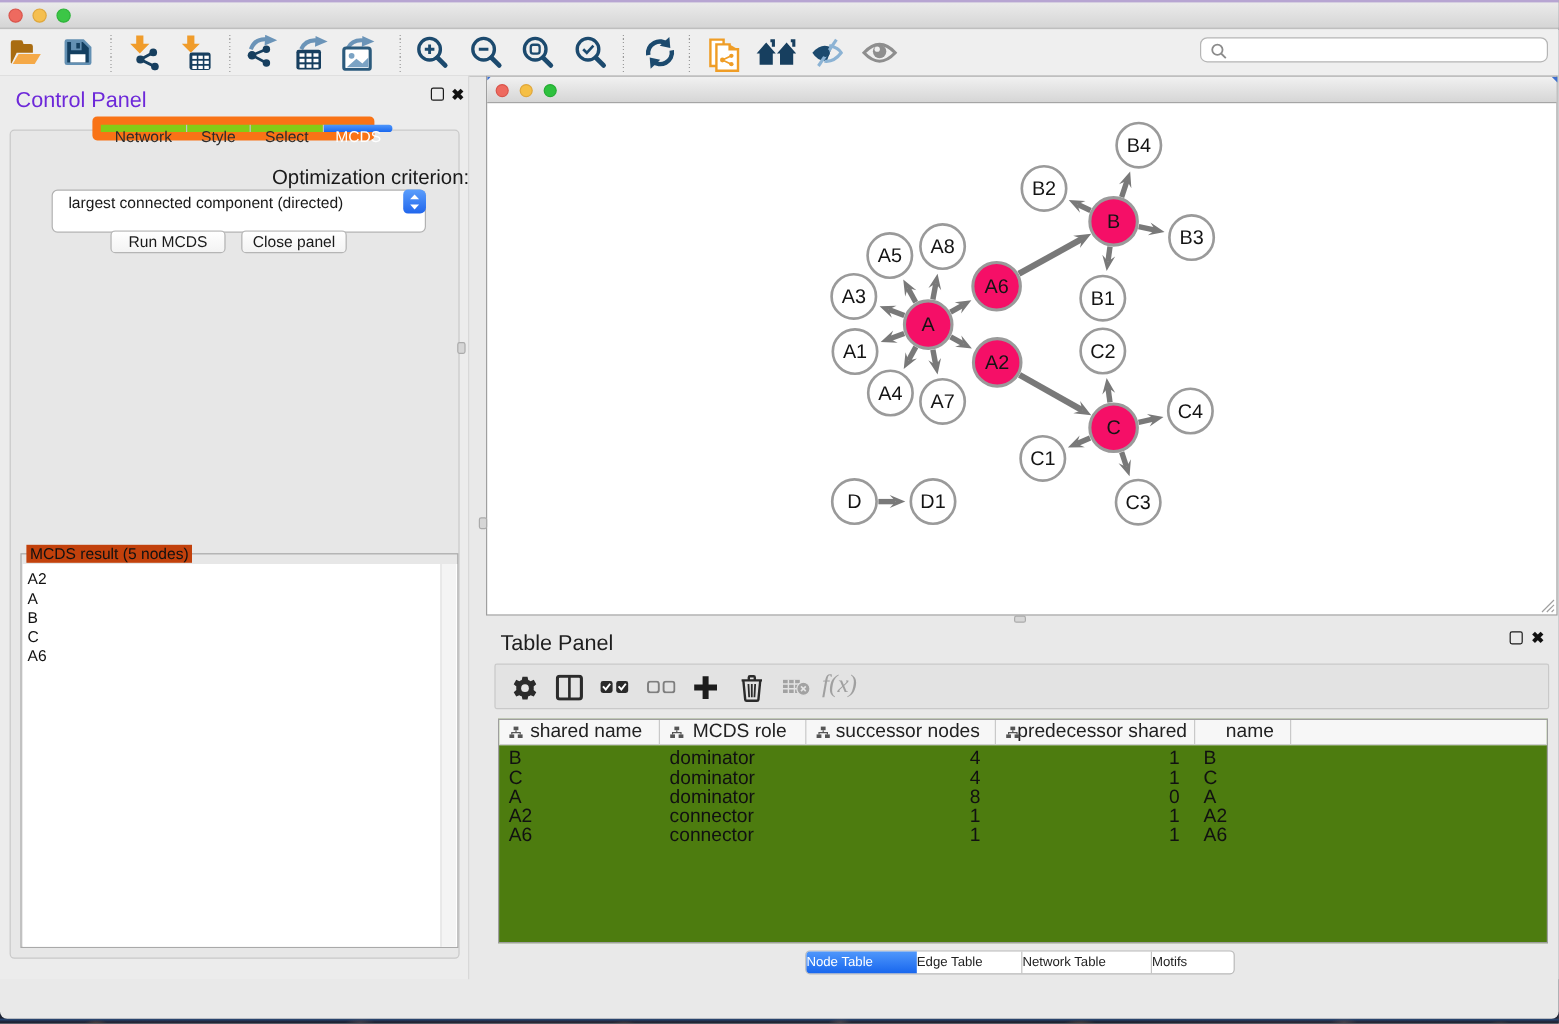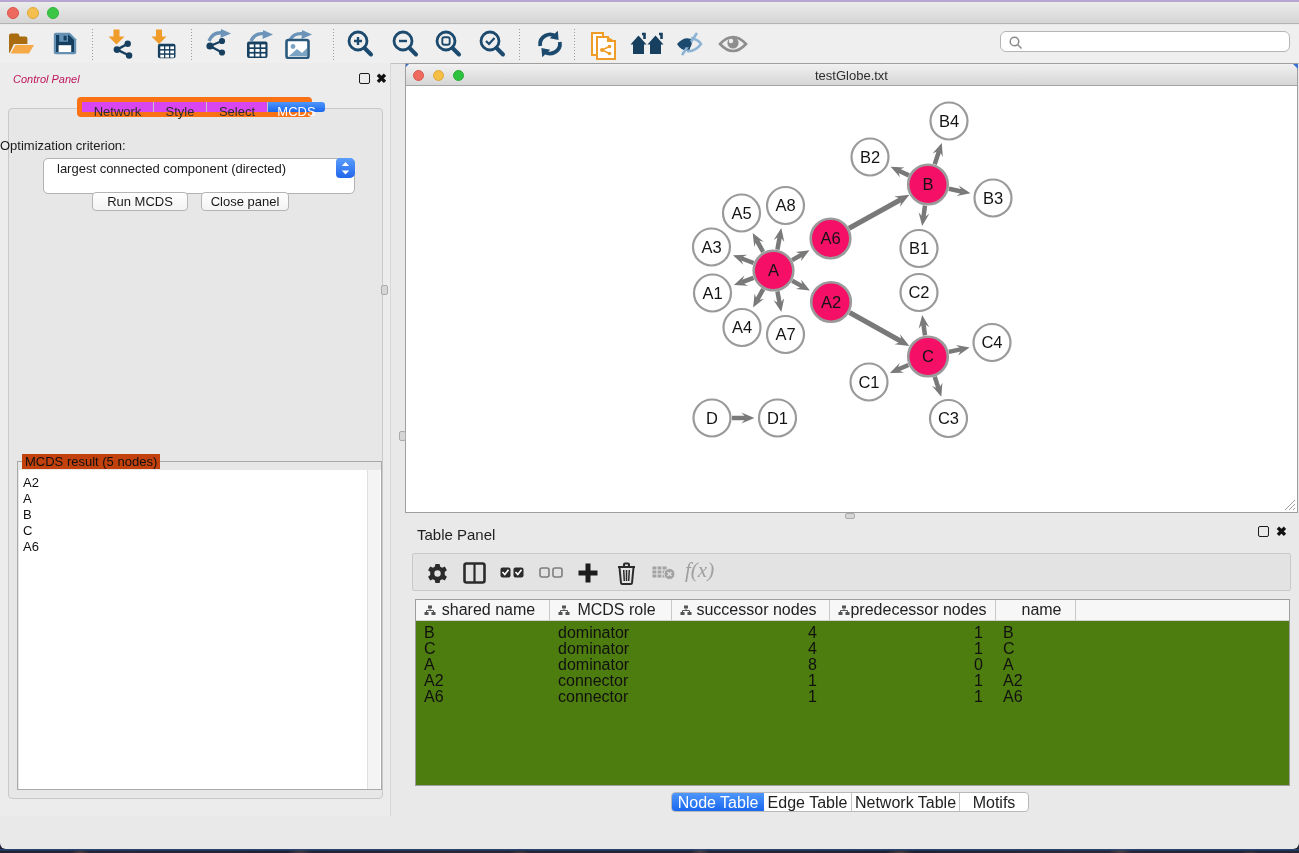--- a/index.html
+++ b/index.html
@@ -29,32 +29,32 @@
   font-size:13px; color:#3c3c3c; }
 #toolbar { position:absolute; left:0; top:25px; width:1299px; height:38px; background:#efefef; }
 .sep { position:absolute; top:3px; height:32px; width:1px;
   background-image:repeating-linear-gradient(#efefef 0 1px,#9a9a9a 1px 2px,#efefef 2px 3px); }
 .ticon { position:absolute; top:3px; }
 #search { position:absolute; left:1000px; top:6px; width:290px; height:21px; background:#fff;
   border:1px solid #b5b5b5; border-radius:6px; }
 #content { position:absolute; left:0; top:63px; width:1299px; height:753px; background:#e9e9e9; }
 #cpanel { position:absolute; left:0; top:0; width:391px; height:753px; background:#ececec;
   border-right:1px solid #d8d8d8;}
-#cpanel .hdr { position:absolute; left:13px; top:10px; font-size:11px; color:#be185d;font-style:italic; }
+#cpanel .hdr { position:absolute; left:13px; top:10px; font-size:18px; color:#6d28d9; }
 .wbtn { position:absolute; width:11px; height:11px; border:1.5px solid #1b1b1b; border-radius:2px; }
 .xbtn { position:absolute; font-size:13px; font-weight:bold; color:#111; line-height:11px;}
 #cpbody { position:absolute; left:8px; top:45px; width:375px; height:691px;
   background:#e7e7e7; border:1px solid #c9c9c9; border-radius:4px; }
 #cptabs { position:absolute; left:77px; top:34px; width:235px; height:20px;
-  border:5px solid #f97316; border-radius:4px; background:#d946ef; display:flex; z-index:3;}
+  border:7px solid #f97316; border-radius:4px; background:#84cc16; display:flex; z-index:3;}
 #cptabs .tab { flex:none; text-align:center; font-size:13px; color:#2c2c2c; line-height:19px;
   border-right:1px solid #c4c4c4; }
 #cptabs .tab.sel { background:linear-gradient(#4f97fb,#1967ee); color:#fff;
   border-radius:0 3px 3px 0; border-right:none; }
-#optlbl { position:absolute; left:0; width:391px; top:75px; text-align:left; font-size:13px; color:#1a1a1a; }
+#optlbl { position:absolute; left:0; width:391px; top:75px; text-align:right; font-size:17px; color:#1a1a1a; }
 #dropdown { position:absolute; left:43px; top:95px; width:312px; height:36px; background:#fff;
   border:1px solid #b2b2b2; border-radius:5px; font-size:13px; color:#1a1a1a; line-height:19px;
   padding-left:13px; }
 #dropdown .step { position:absolute; right:-1px; top:-1px; width:19px; height:20px;
   background:linear-gradient(#5b9efc,#2166ec); border-radius:4px 5px 5px 4px; }
 .cbtn { position:absolute; top:129px; height:19px; background:linear-gradient(#ffffff,#f3f3f3);
   border:1px solid #b5b5b5; border-radius:4px; font-size:13px; color:#1a1a1a;
   text-align:center; line-height:18px; }
 #fieldset { position:absolute; left:17px; top:398px; width:365px; height:329px;
   border:1px solid #a9a9a9; }
@@ -94,21 +94,21 @@
   border-bottom:1px solid #cfcfcf; }
 .hc { position:absolute; top:0; height:20px; border-right:1px solid #c9c9c9; display:flex;
   align-items:center; color:#222; }
 .hicon { position:absolute; left:8px; top:5px; }
 .hc span { margin:0 auto; padding-left:12px; }
 .trow { position:absolute; left:0; height:16px; width:100%; color:#111; }
 .trow span { position:absolute; top:1px; }
 .trow .num { text-align:right; }
 #btabs { position:absolute; left:671px; top:729px; height:20px; display:flex;
   border:1px solid #b9b9b9; border-radius:4px; background:#fff; }
-.bt { text-align:center; font-size:16px; color:#222; line-height:19px; border-right:1px solid #c4c4c4; }
+.bt { font-size:11px; color:#222; line-height:19px; border-right:1px solid #c4c4c4; }
 .bt.sel { background:linear-gradient(#4f97fb,#1967ee); color:#fff; border-radius:3px 0 0 3px; border-right:none;}
 .bt.last { border-right:none; }
 #statusbar { position:absolute; left:0; top:816px; width:1299px; height:33px; background:#efefef;
   border-top:1px solid #c8c8c8; }
 #listbtn { position:absolute; left:9px; top:8px; width:28px; height:20px;
   background:#fdfdfd; border:1px solid #909090; border-radius:2px;
   padding:3px 0 0 7px; }
 #membtn { position:absolute; left:1214px; top:6px; width:74px; height:23px; background:#f6f6f6;
   border:1px solid #9b9b9b; font-size:12px; color:#111; text-align:center; line-height:22px; }
 #membtn .dot { display:inline-block; width:11px; height:11px; border-radius:50%; background:#169540;
@@ -270,21 +270,20 @@
    <div class="it" style="top:53px">C</div>
    <div class="it" style="top:69px">A6</div>
   </div>
  </div>
 </div>
 <div id="netwin">
  <div id="nettitle">
           <div class="tl n1"></div>
           <div class="tl n2"></div>
           <div class="tl n3"></div>
-  <div class="nttl">testGlobe.txt</div>
   <svg style="position:absolute;right:-1px;top:0" width="5" height="5" viewBox="0 0 5 5">
             <path d="M5 0 L5 5 L0 0 Z" fill="#3d6fcf"></path>
           </svg>
   <svg style="position:absolute;left:0;top:0" width="3" height="3" viewBox="0 0 3 3">
             <path d="M0 0 L3 0 L0 3 Z" fill="#3d6fcf"></path>
           </svg>
  </div>
  <svg style="position:absolute;right:1px;bottom:1px" width="15" height="15" viewBox="0 0 15 15">
   <path d="M14 4 L4 14 M14 8 L8 14 M14 12 L12 14" stroke="#9f9f9f" stroke-width="1"></path>
         </svg>
@@ -368,21 +367,21 @@
 <text x="868.0" y="386.5" text-anchor="middle" font-family="Liberation Sans, sans-serif" font-size="16.5" fill="#141414">C1</text>
 <text x="947.5" y="423.0" text-anchor="middle" font-family="Liberation Sans, sans-serif" font-size="16.5" fill="#141414">C3</text>
 <text x="711.0" y="422.5" text-anchor="middle" font-family="Liberation Sans, sans-serif" font-size="16.5" fill="#141414">D</text>
 <text x="776.5" y="422.5" text-anchor="middle" font-family="Liberation Sans, sans-serif" font-size="16.5" fill="#141414">D1</text>
 </svg>
       </div>
 <div class="knob" style="left:381px;top:222px;width:7px;height:10px"></div>
 <div class="knob" style="left:399px;top:368px;width:7px;height:10px"></div>
 <div class="knob" style="left:845px;top:450px;width:10px;height:6px"></div>
 <div id="tpanel">
- <div class="hdr" style="position:absolute;left:417px;top:463px;font-size:15px;color:#1e1e1e">Table Panel</div>
+ <div class="hdr" style="position:absolute;left:417px;top:463px;font-size:18px;color:#1e1e1e">Table Panel</div>
  <div class="wbtn" style="left:1258px;top:463px"></div>
  <div class="xbtn" style="left:1276px;top:463px">✖</div>
  <div id="ttoolbar">
   <svg style="position:absolute;left:14px;top:9px" width="21" height="21" viewBox="0 0 21 21">
    <path fill="#2b2b2b" d="M12.6 1 L8.4 1 L7.8 3.7 Q6.7 4 5.8 4.7 L3.2 3.5 L1.1 7.2 L3.3 9 Q3.2 9.5 3.2 10.5 Q3.2 11.5 3.3 12 L1.1 13.8 L3.2 17.5 L5.8 16.3 Q6.7 17 7.8 17.3 L8.4 20 L12.6 20 L13.2 17.3 Q14.3 17 15.2 16.3 L17.8 17.5 L19.9 13.8 L17.7 12 Q17.8 11.5 17.8 10.5 Q17.8 9.5 17.7 9 L19.9 7.2 L17.8 3.5 L15.2 4.7 Q14.3 4 13.2 3.7 Z"></path>
    <circle cx="10.5" cy="10.5" r="3.2" fill="#e3e3e3"></circle>
   </svg>
   <svg style="position:absolute;left:50px;top:8px" width="23" height="22" viewBox="0 0 23 22">
    <rect x="1.5" y="1.5" width="20" height="19" rx="2" fill="none" stroke="#2b2b2b" stroke-width="2.6"></rect>
    <path d="M11.5 2 L11.5 20" stroke="#2b2b2b" stroke-width="2.2"></path>
@@ -441,21 +440,21 @@
               </svg>
               <span>successor nodes</span>
             </div>
    <div class="hc" style="left:414px;width:166px">
               <svg class="hicon" width="12" height="11" viewBox="0 0 12 11">
                 <rect x="4" y="0.5" width="4" height="3" fill="#555"></rect>
                 <rect x="0.5" y="7" width="4" height="3" fill="#555"></rect>
                 <rect x="7.5" y="7" width="4" height="3" fill="#555"></rect>
                 <path d="M6 3.5 L6 5.5 M2.5 7 L2.5 5.5 L9.5 5.5 L9.5 7" stroke="#555" fill="none"></path>
               </svg>
-              <span>predecessor nodes</span>
+              <span>predecessor shared</span>
             </div>
    <div class="hc last" style="left:580px;width:80px">
               <span style="margin:0 auto">name</span>
             </div>
   </div>
   <div class="trow" style="top:23px">
             <span style="left:8px">B</span>
             <span style="left:142px">dominator</span>
             <span class="num" style="left:256px;width:145px">4</span>
             <span class="num" style="left:414px;width:153px">1</span>

